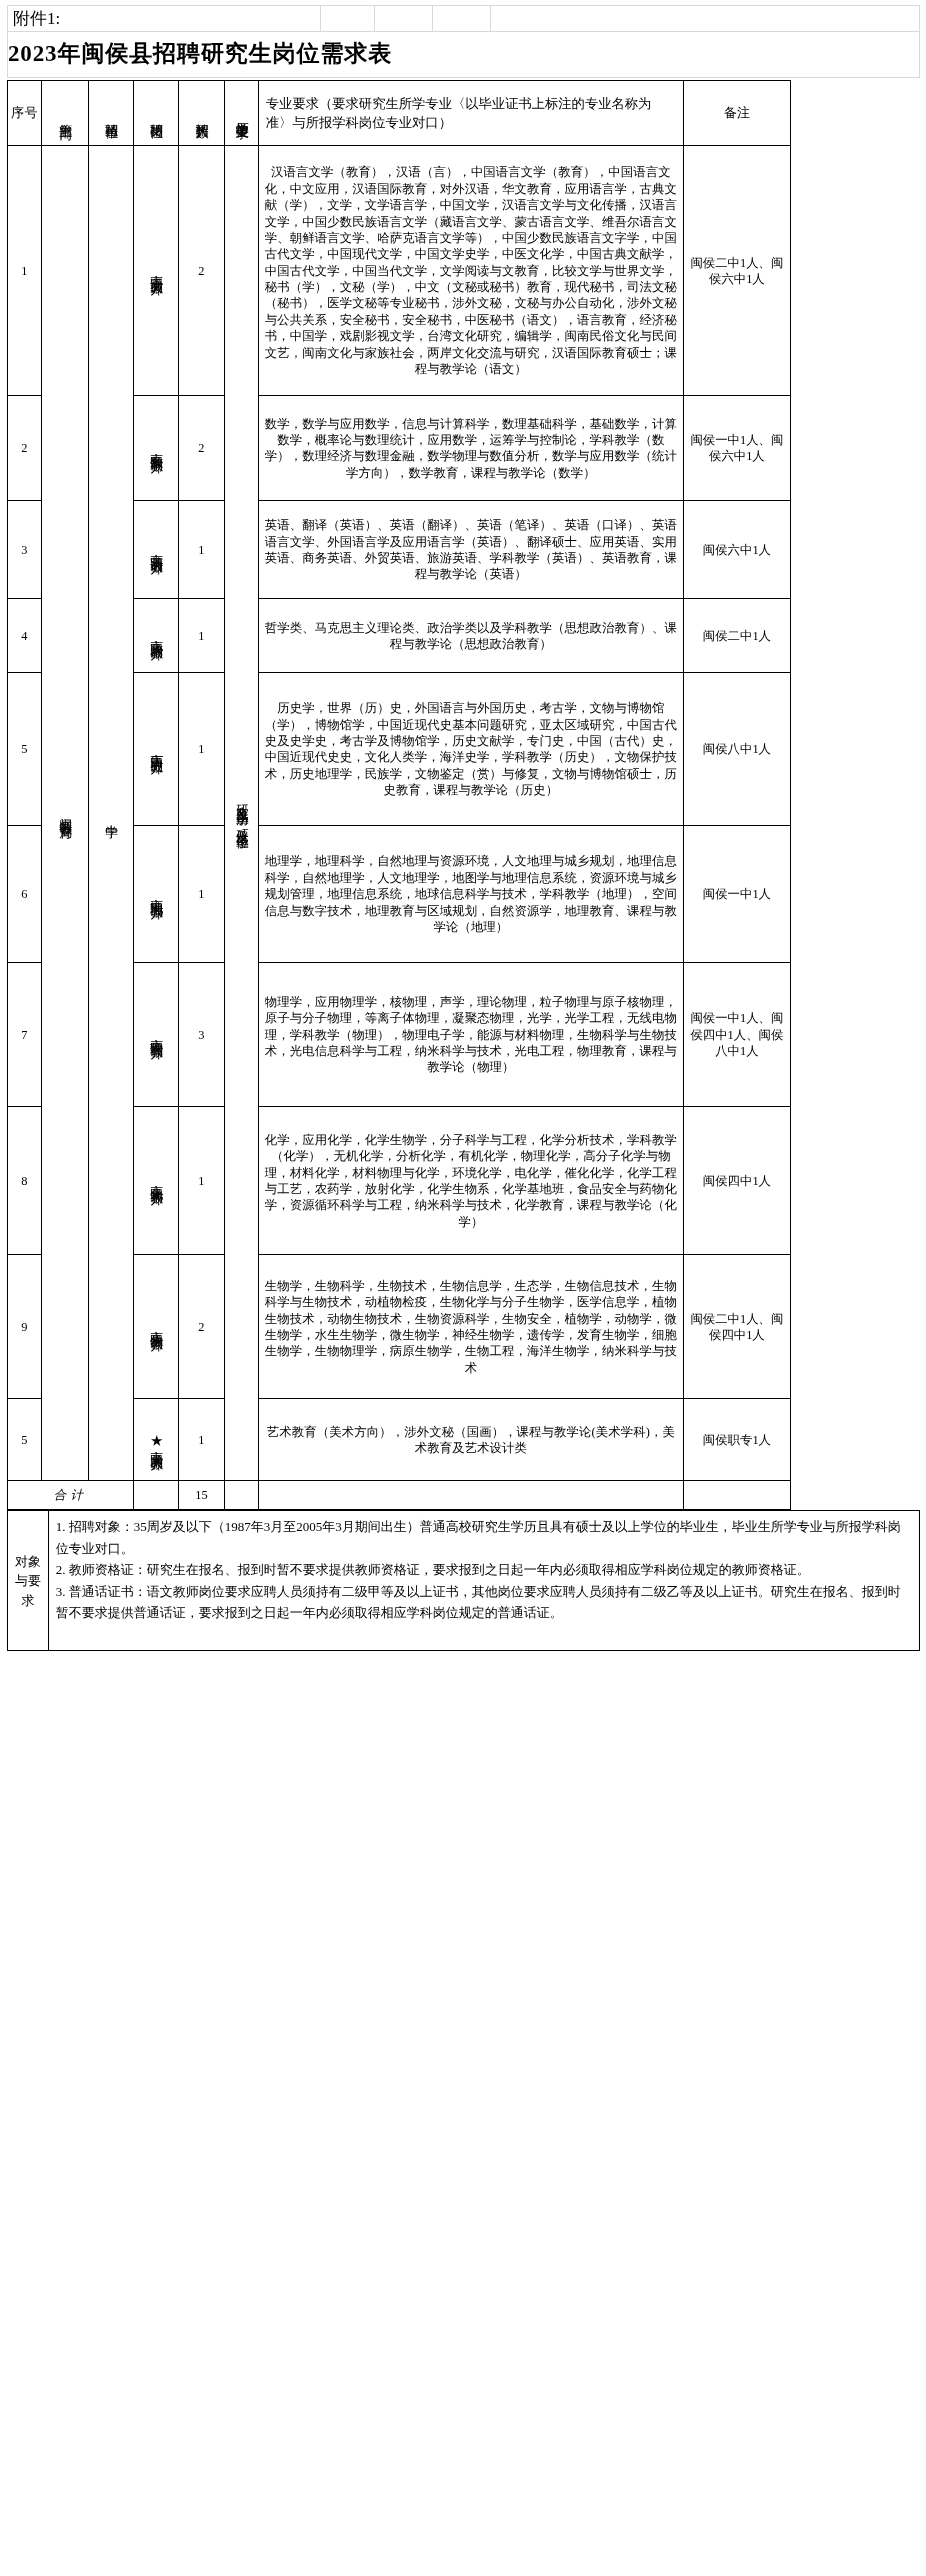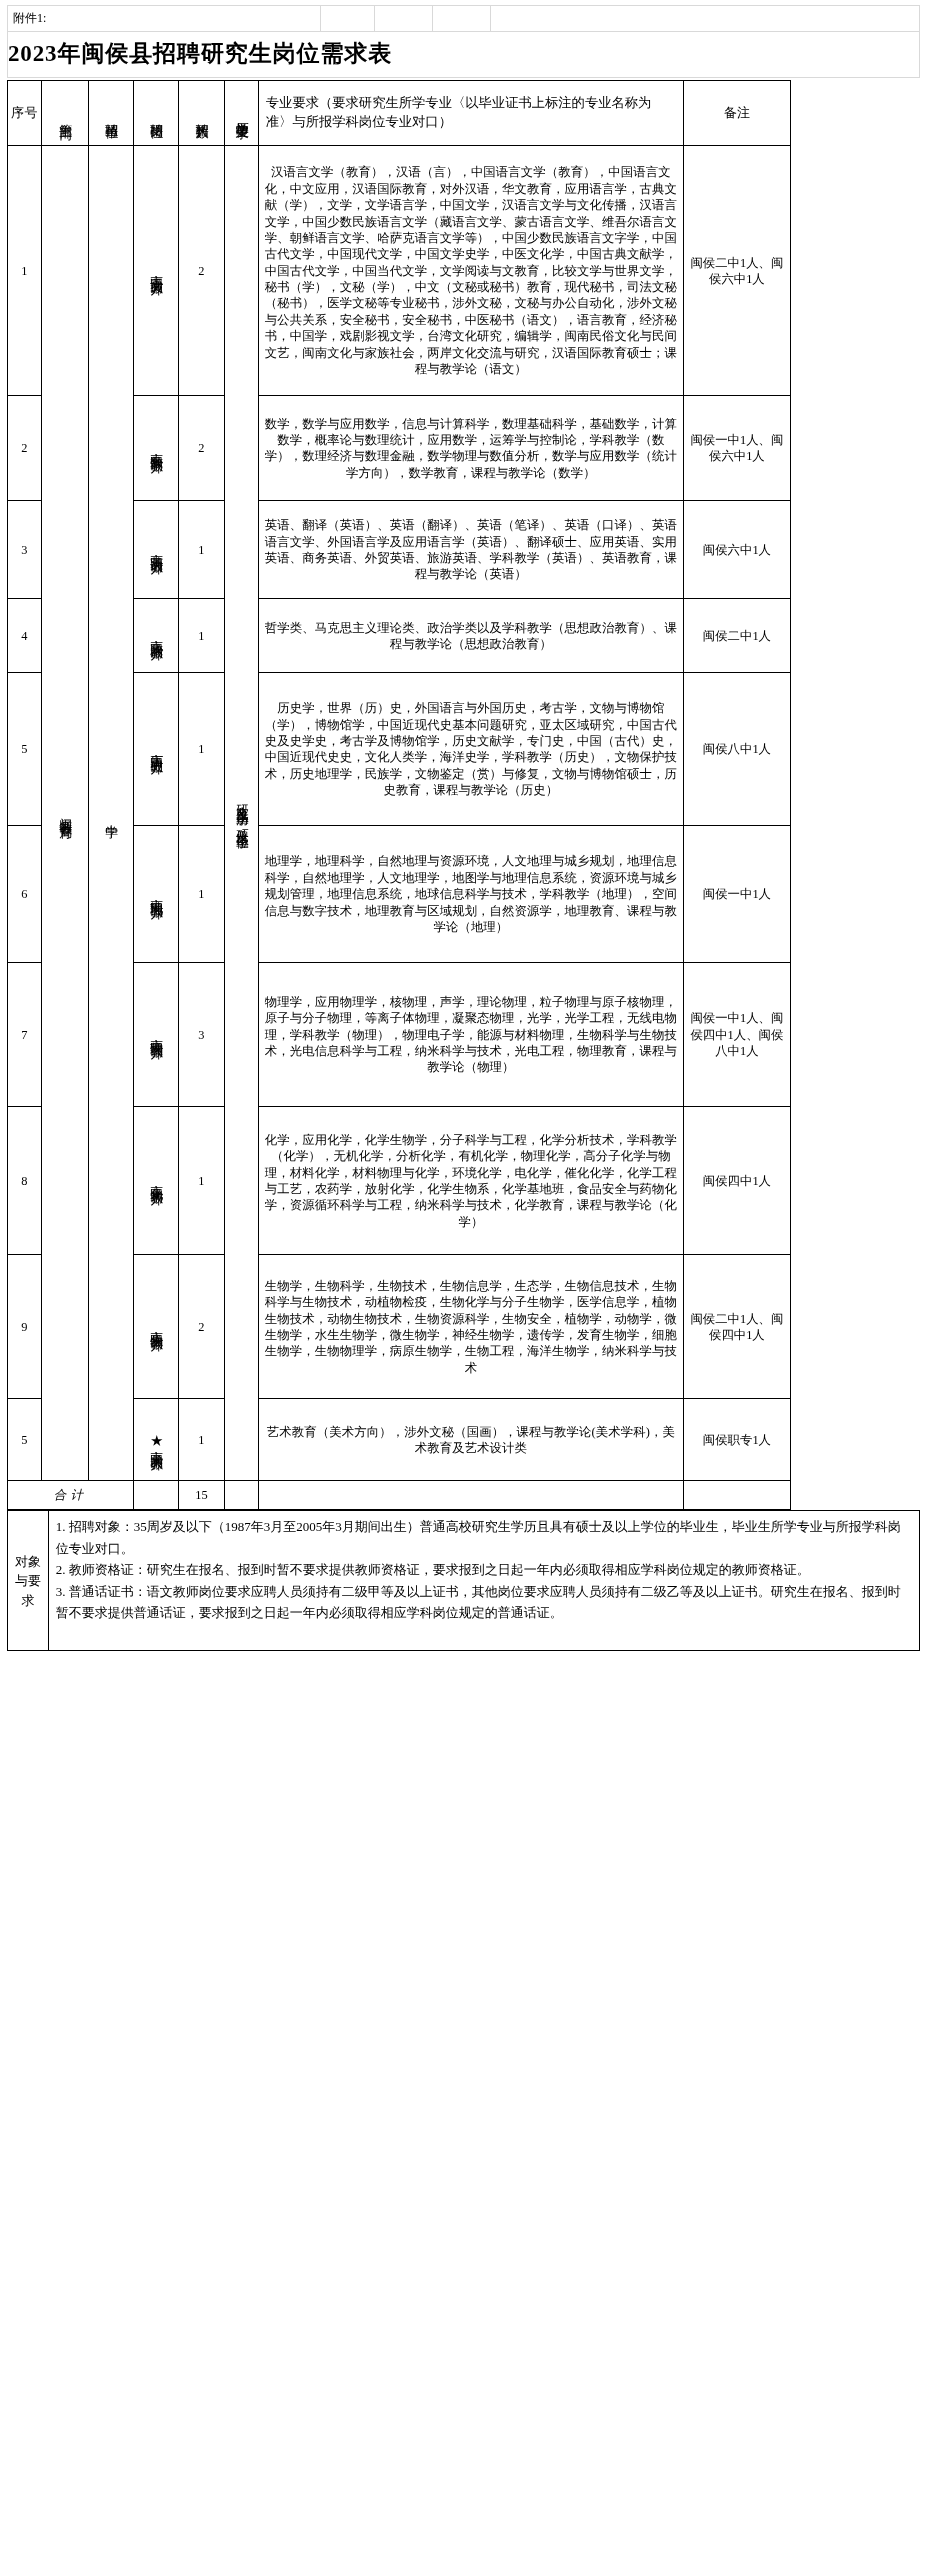--- a/index.html
+++ b/index.html
@@ -23,21 +23,21 @@
   
   table.strip {
     width: 913px;
     border-collapse: collapse;
     table-layout: fixed;
     margin: 0 0 0 0;
   }
   table.strip td {
     border: 0.9px solid #d9d9d9;
     height: 26px;
-    font-size: 12px;
+    font-size: 17px;
     padding: 0 5.1px;
     vertical-align: middle;
     color: #000;
   }
 
   
   .title-band {
     width: 913px;
     border-left: 0.9px solid #d9d9d9;
     border-right: 0.9px solid #d9d9d9;
@@ -69,21 +69,20 @@
   }
   table.grid th {
     font-size: 13px;
     line-height: 1.3;
   }
   .hdr-major {
     text-align: left !important;
     padding: 3.4px 6.9px !important;
     font-size: 13.3px !important;
     line-height: 1.45 !important;
-    font-family: Liberation Mono, monospace;
   }
   td.major {
     text-align: left;
     vertical-align: middle;
     padding: 5.1px 7.7px;
     font-size: 12.4px;
     line-height: 1.50;
     letter-spacing: 0.1px;
   }
   td.remark {

